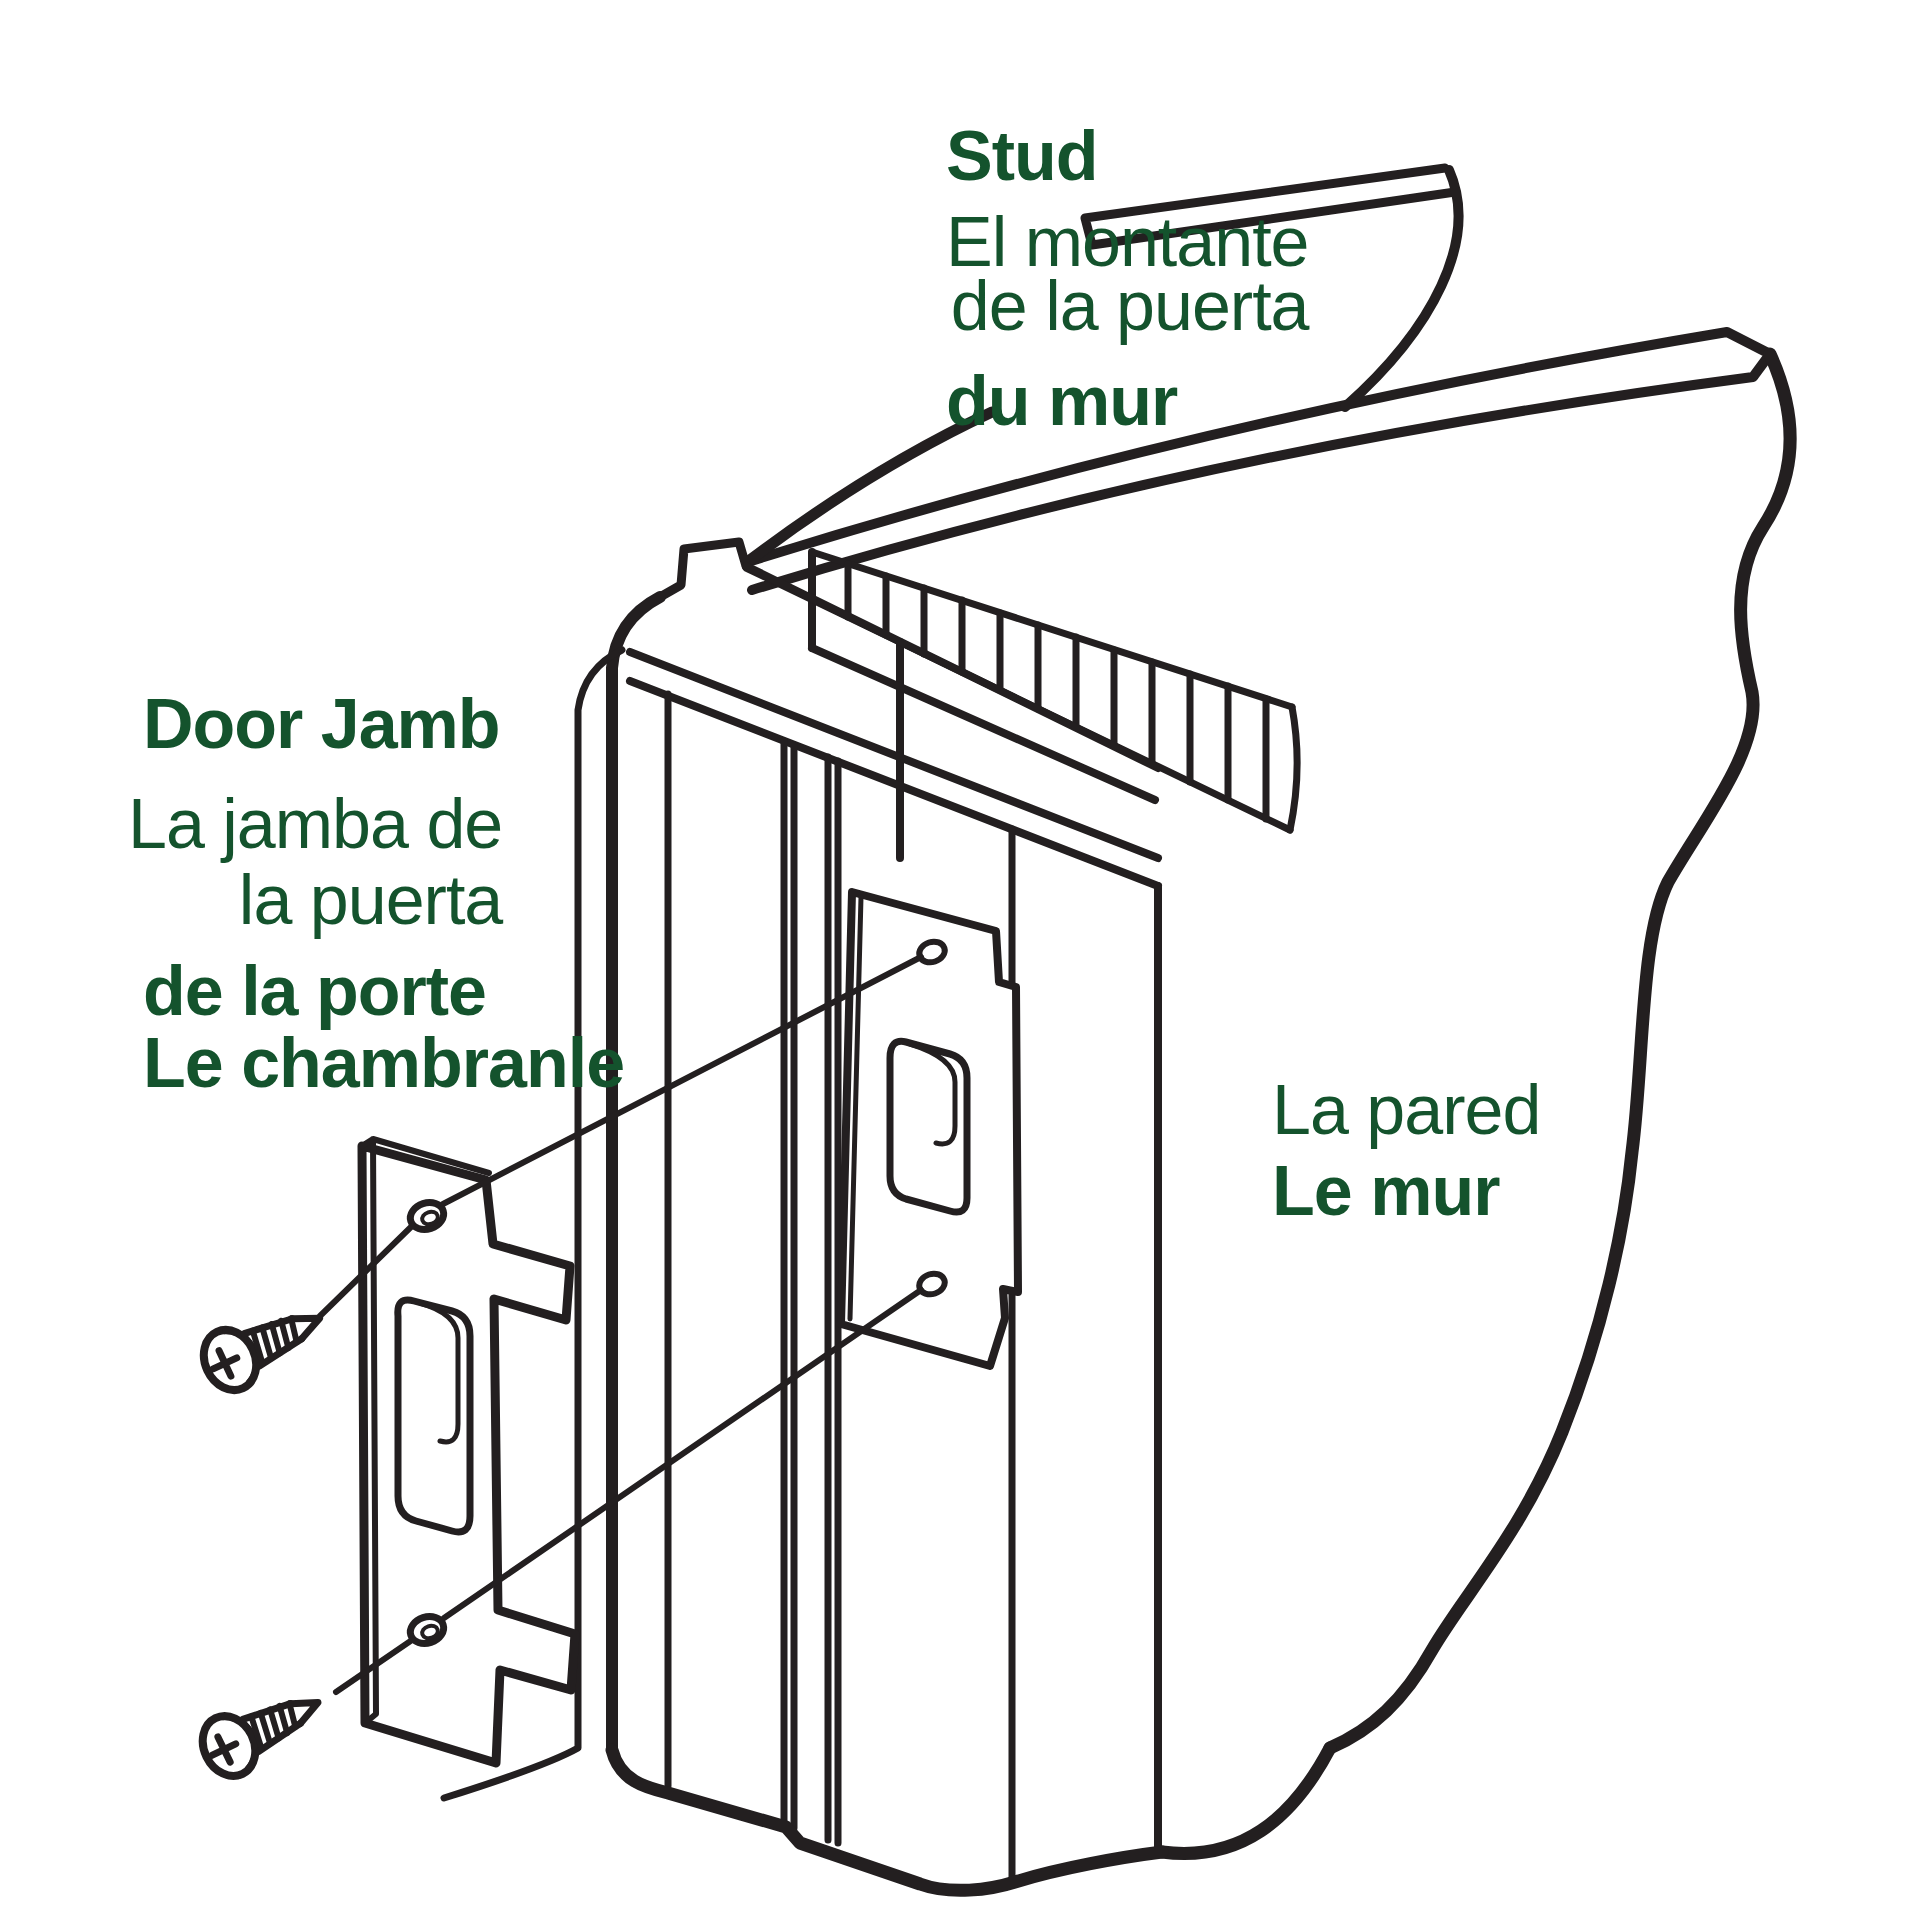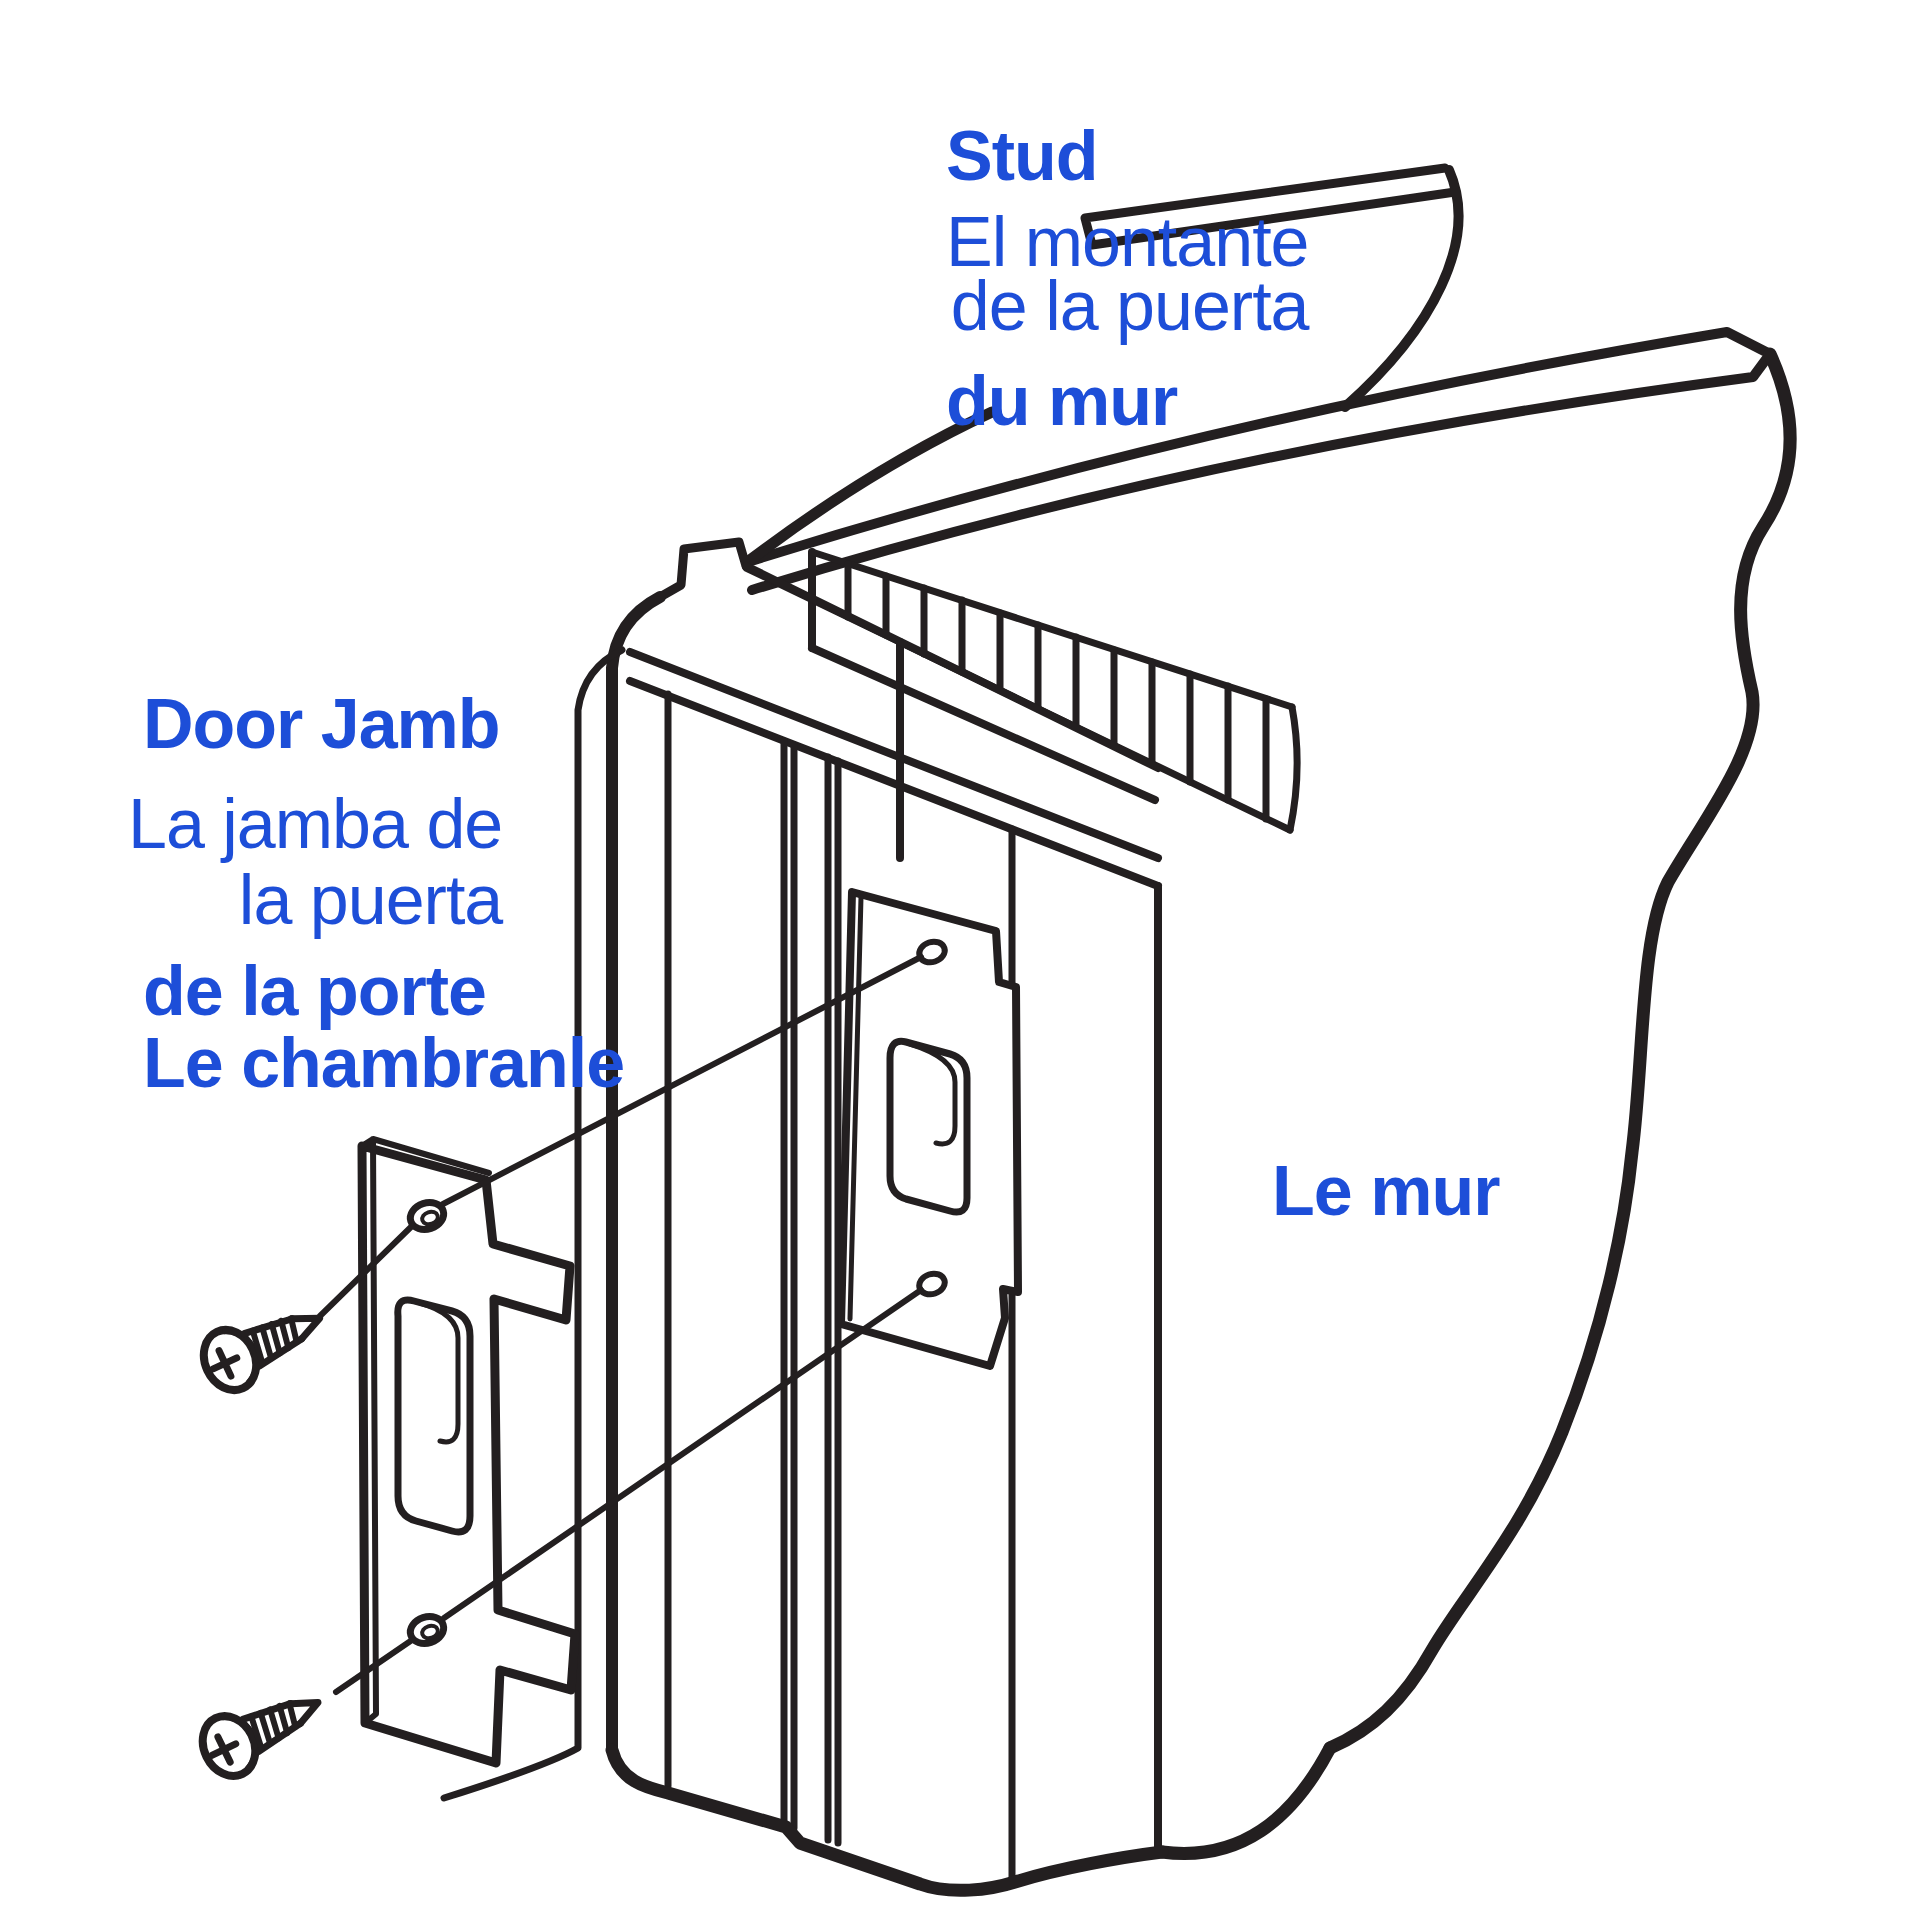--- a/index.html
+++ b/index.html
@@ -1,17 +1,17 @@
 <!DOCTYPE html>
 <html><head>
 <meta charset="utf-8">
 <style>
   html,body{margin:0;padding:0;background:#ffffff;}
   .stage{position:relative;width:1920px;height:1920px;background:#ffffff;overflow:hidden;
-         font-family:"Liberation Sans","DejaVu Sans",sans-serif;color:#1d4ed8;}
+         font-family:"Liberation Sans","DejaVu Sans",sans-serif;color:#14532d;}
   .stage svg{position:absolute;left:0;top:0;}
   .lbl{position:absolute;font-size:70px;line-height:64px;letter-spacing:-1px;white-space:pre;}
   .lbl span{display:block;}
   .b{font-weight:700;}
   .r{font-weight:400;text-align:right;}
   .lh76 span{line-height:76px;}
   .lh72 span{line-height:72px;}
   .lh70 span{line-height:70px;}
 </style>
 </head>
@@ -137,17 +137,20 @@
   <div class="lbl b" style="left:143px;top:564px;">
     <span>Door Jamb</span>
   </div>
   <div class="lbl r lh76" style="left:128px;top:658px;">
     <span>La jamba de</span><span>la puerta</span>
   </div>
   <div class="lbl b lh72" style="left:143px;top:827px;">
     <span>de la porte</span><span>Le chambranle</span>
   </div>
 
+  <div class="lbl r" style="left:1272px;top:950px;">
+    <span>La pared</span>
+  </div>
   <div class="lbl b" style="left:1272px;top:1031px;">
     <span>Le mur</span>
   </div>
 
 </div>
 
 </body></html>

